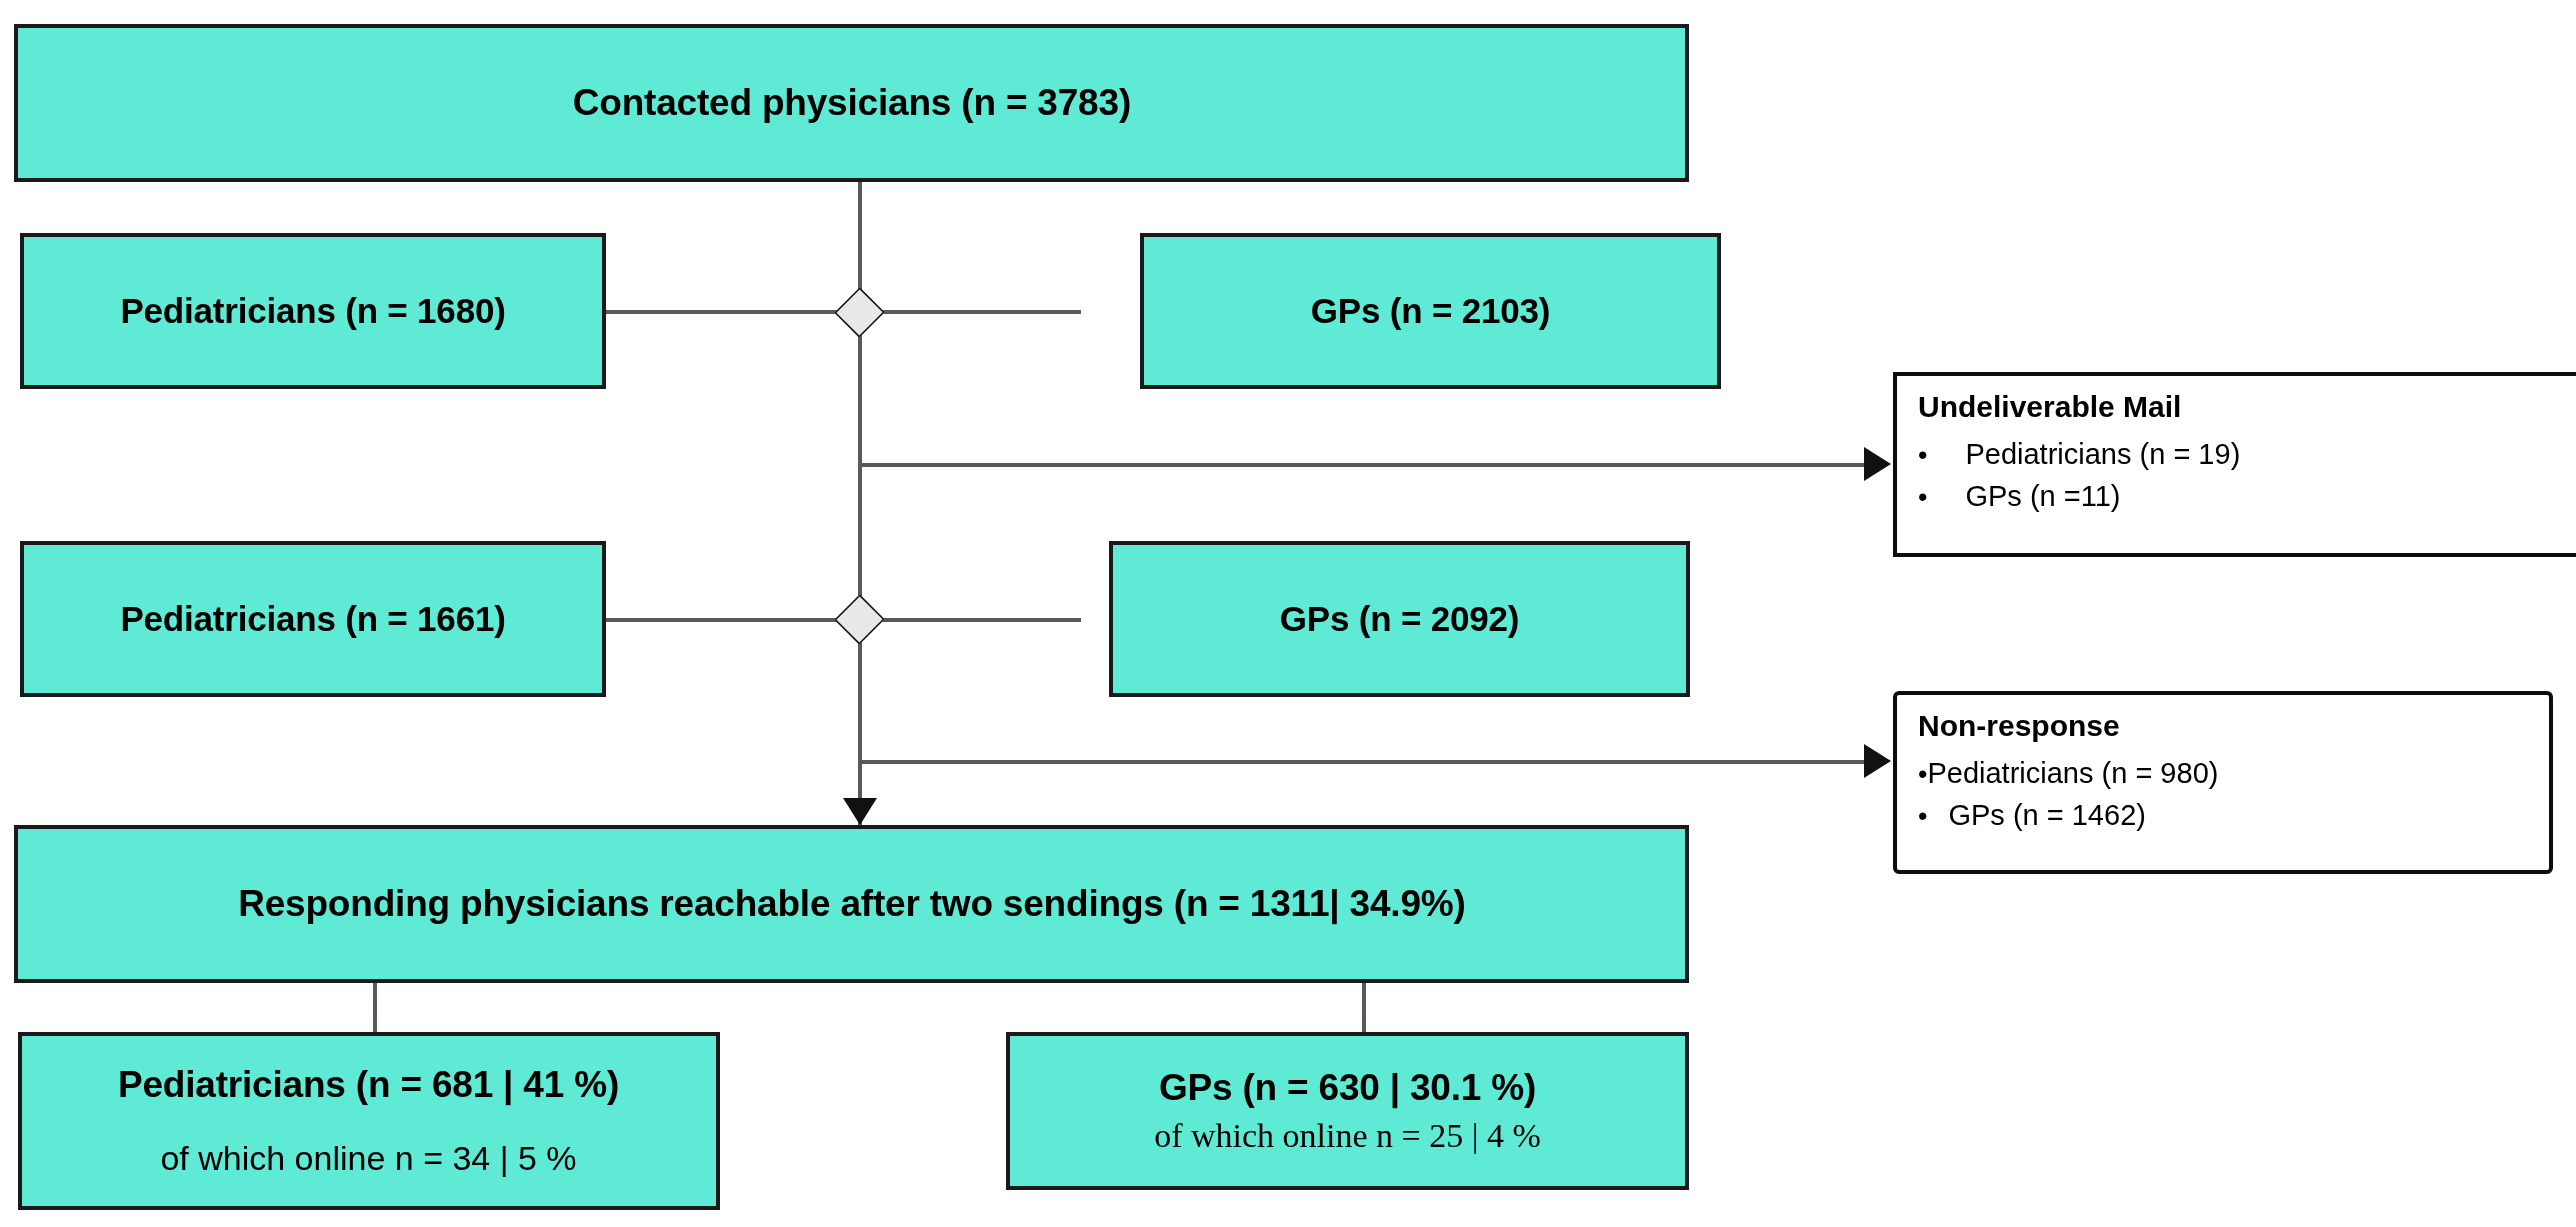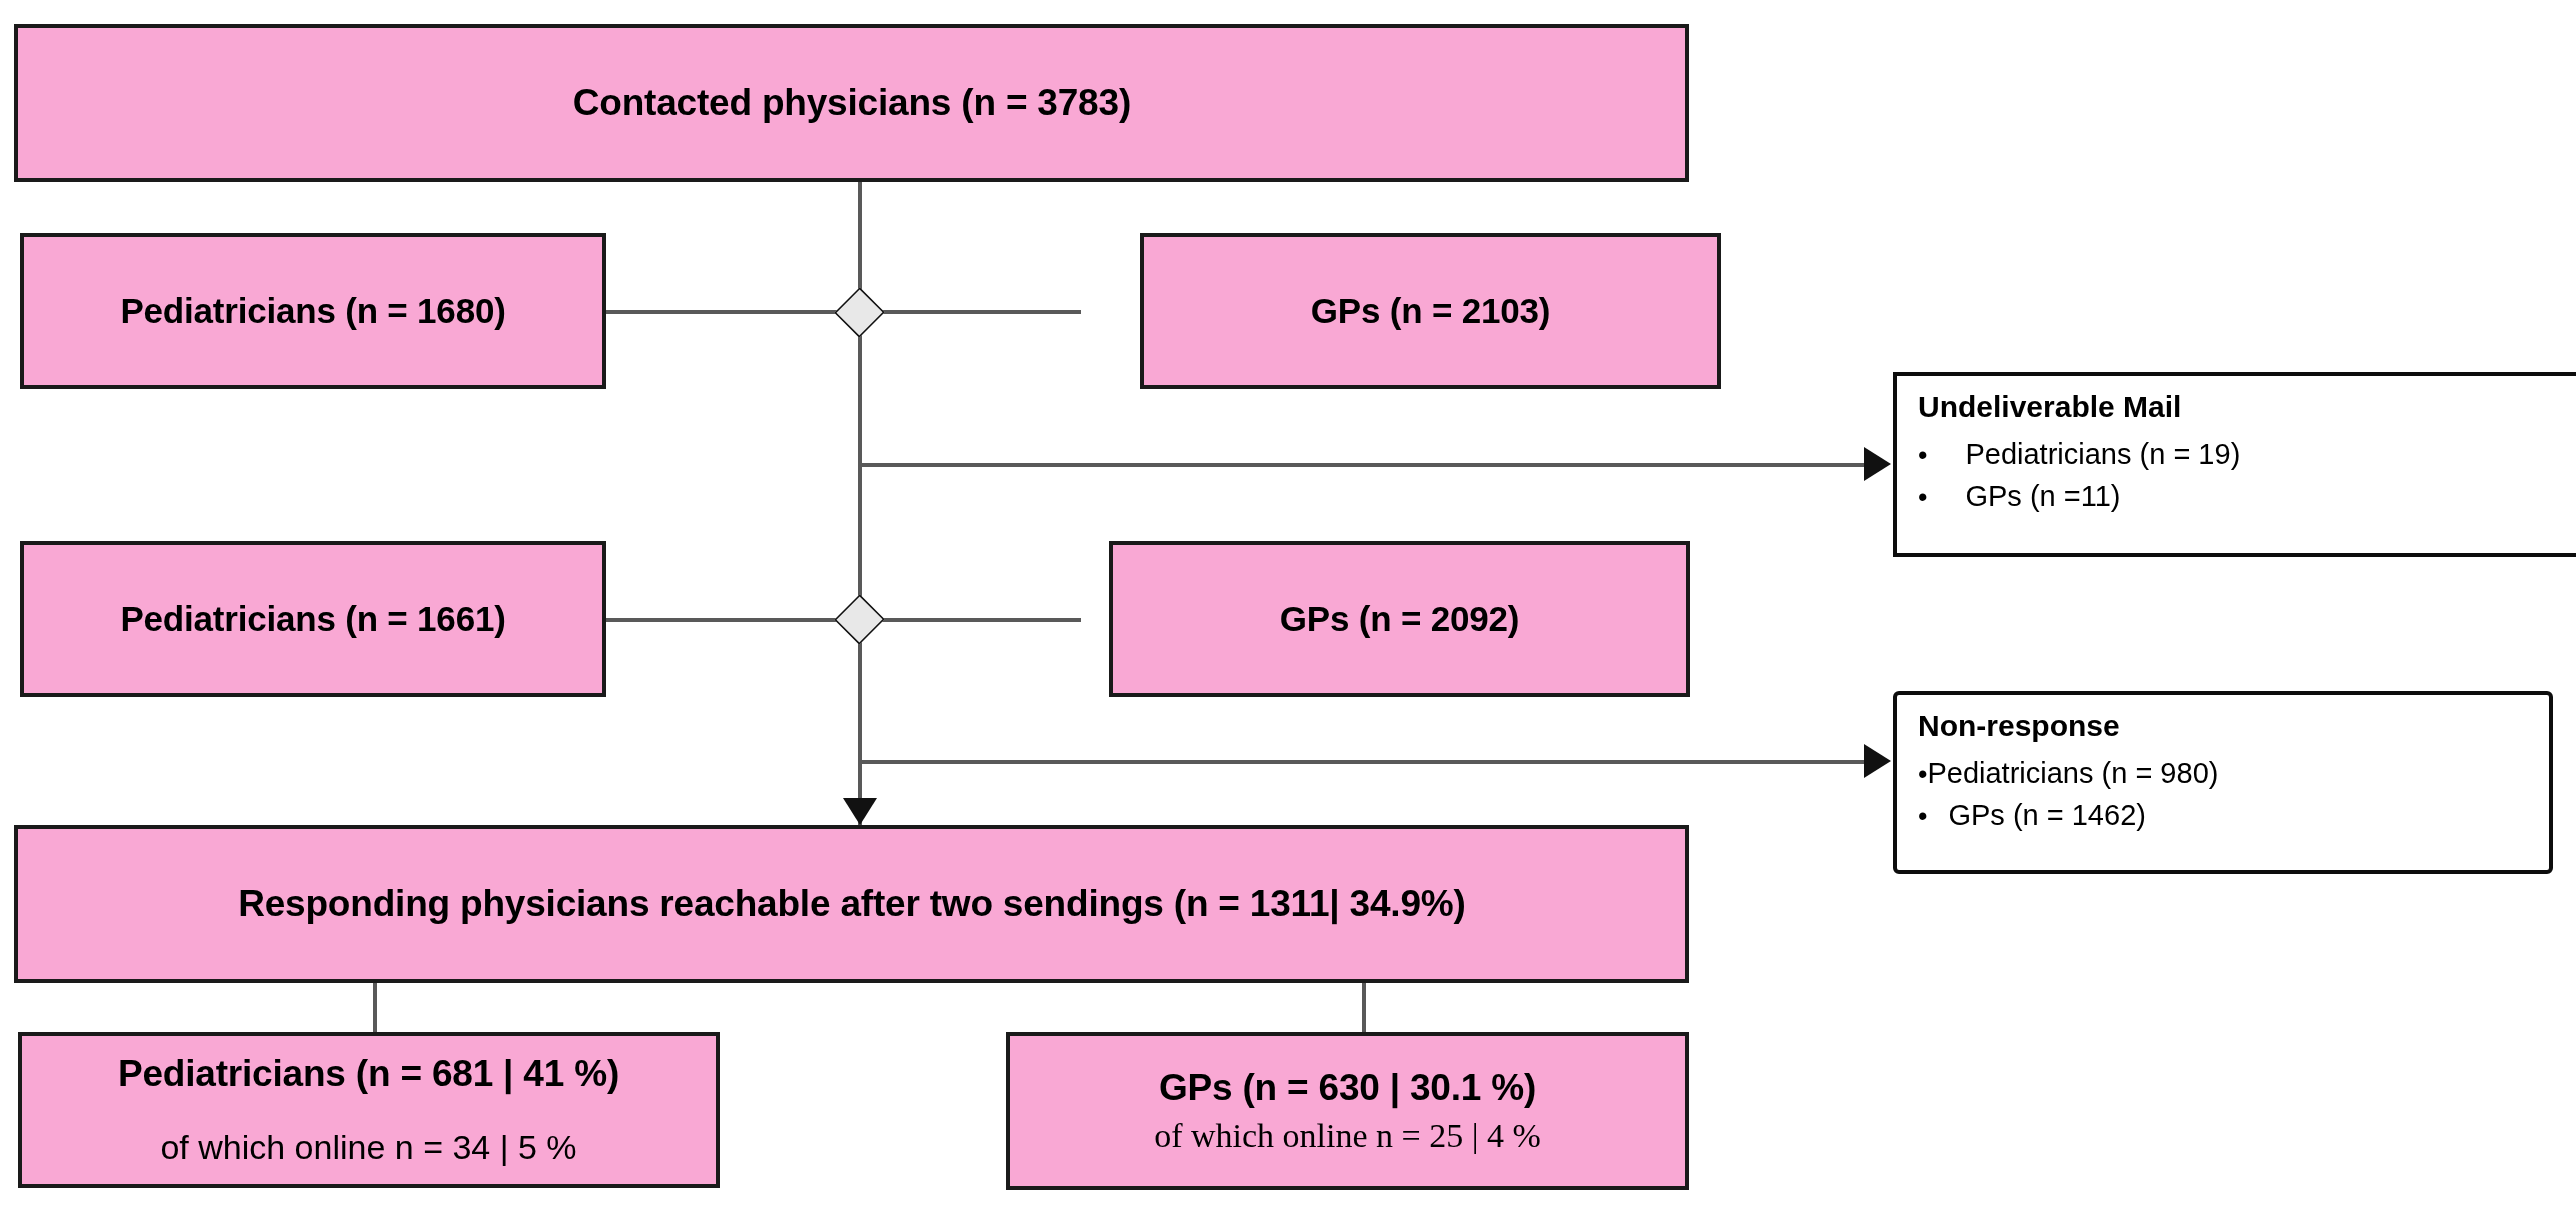--- a/index.html
+++ b/index.html
@@ -23,21 +23,21 @@
     position: absolute;
     box-sizing: border-box;
     display: flex;
     flex-direction: column;
     align-items: center;
     justify-content: center;
     text-align: center;
     z-index: 3;
   }
   .node.filled {
-    background: #f9a8d4;
+    background: #5eead4;
     border: 4.8px solid #1a1a1a;
   }
   .node.outline {
     background: #ffffff;
     border: 4px solid #0d0d0d;
     align-items: flex-start;
     justify-content: flex-start;
     text-align: left;
   }
   .node-title {
@@ -201,21 +201,21 @@
         <span class="bullet-dot">•</span>
         <span class="bullet-text" style="margin-left:21px;">GPs (n = 1462)</span>
       </li>
     </ul>
   </div>
 
   <div class="node filled" style="left:14.4px; top:825px; width:1675px; height:158px;">
     <div class="node-title t-46">Responding physicians reachable after two sendings (n = 1311| 34.9%)</div>
   </div>
 
-  <div class="node filled" style="left:17.5px; top:1032px; width:702px; height:156px;gap:26px;">
+  <div class="node filled" style="left:17.5px; top:1032px; width:702px; height:178px;gap:26px;">
     <div class="node-title t-46">Pediatricians (n = 681 | 41 %)</div>
     <div class="node-sub t-38" style="margin-top:8px;">of which online n = 34 | 5 %</div>
   </div>
 
   <div class="node filled" style="left:1006px; top:1032px; width:683px; height:158px;">
     <div class="node-title t-46">GPs (n = 630 | 30.1 %)</div>
     <div class="node-sub t-38" style="margin-top:8px;font-family:Liberation Serif, serif;">of which online n = 25 | 4 %</div>
   </div>
 
 </div>

